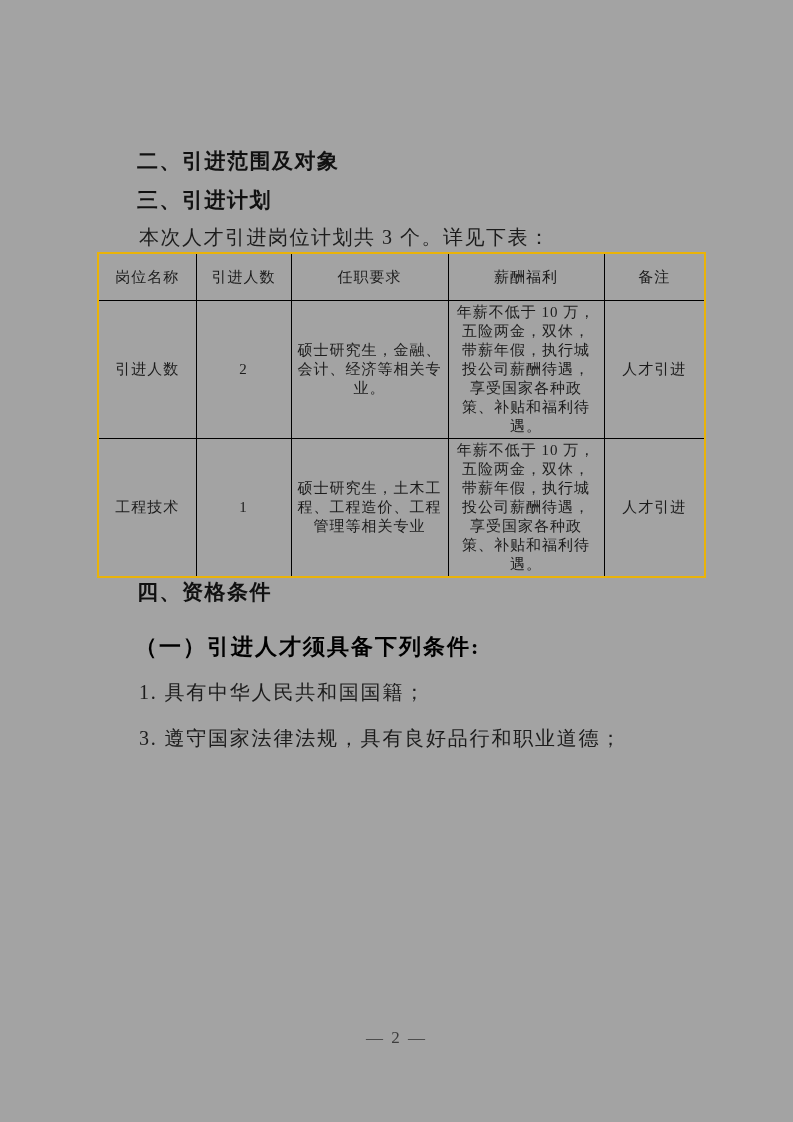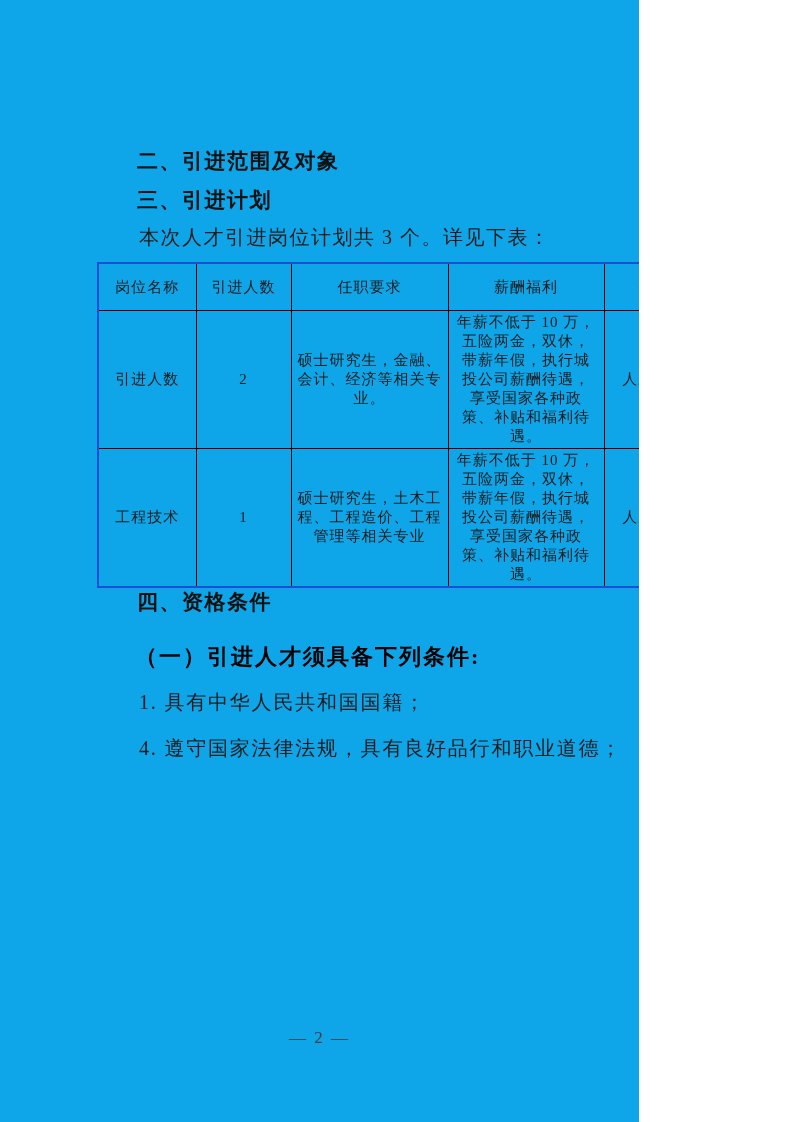--- a/index.html
+++ b/index.html
@@ -1,19 +1,19 @@
 <!DOCTYPE html>
 <html><head>
 <meta charset="utf-8">
 <style>
   html,body{margin:0;padding:0;background:#ffffff;}
   .page{
     position:relative;
-    width:639px;height:1122px;
-    background:#0ea5e9;
+    width:793px;height:1122px;
+    background:#a3a3a3;
     color:#161616;
     font-family:"Liberation Serif","DejaVu Serif",serif;
     overflow:hidden;
   }
   .content{
     position:absolute;
     left:97px;top:0;
     width:607px;
   }
   .sec-heading{
@@ -39,25 +39,24 @@
   }
   .intro-line{
     margin:8px 0 0 0;
     font-size:20px;
     letter-spacing:1.5px;
     text-indent:42px;
     color:#1c1c1c;
     line-height:30px;
   }
   table.plan{
-    margin-top:10px;
     border-collapse:collapse;
     width:607px;
     table-layout:fixed;
-    border:2px solid #1d4ed8;
+    border:2px solid #eab308;
   }
   table.plan th, table.plan td{
     border:1.5px solid #000;
     font-weight:normal;
     font-size:15px;
     color:#1c1c1c;
     vertical-align:middle;
     text-align:center;
     padding:2px 6px;
     letter-spacing:1px;
@@ -145,18 +144,18 @@
           <td>人才引进</td>
         </tr>
       </tbody>
     </table>
 
     <div class="sec-heading h-sec4">四、资格条件</div>
 
     <div class="sub-heading">（一）引进人才须具备下列条件:</div>
 
     <p class="qual-item">1. 具有中华人民共和国国籍；</p>
-    <p class="qual-item">4. 遵守国家法律法规，具有良好品行和职业道德；</p>
+    <p class="qual-item">3. 遵守国家法律法规，具有良好品行和职业道德；</p>
 
   </div>
 
   <div class="footer-pagenum">— 2 —</div>
 </div>
 
 </body></html>

